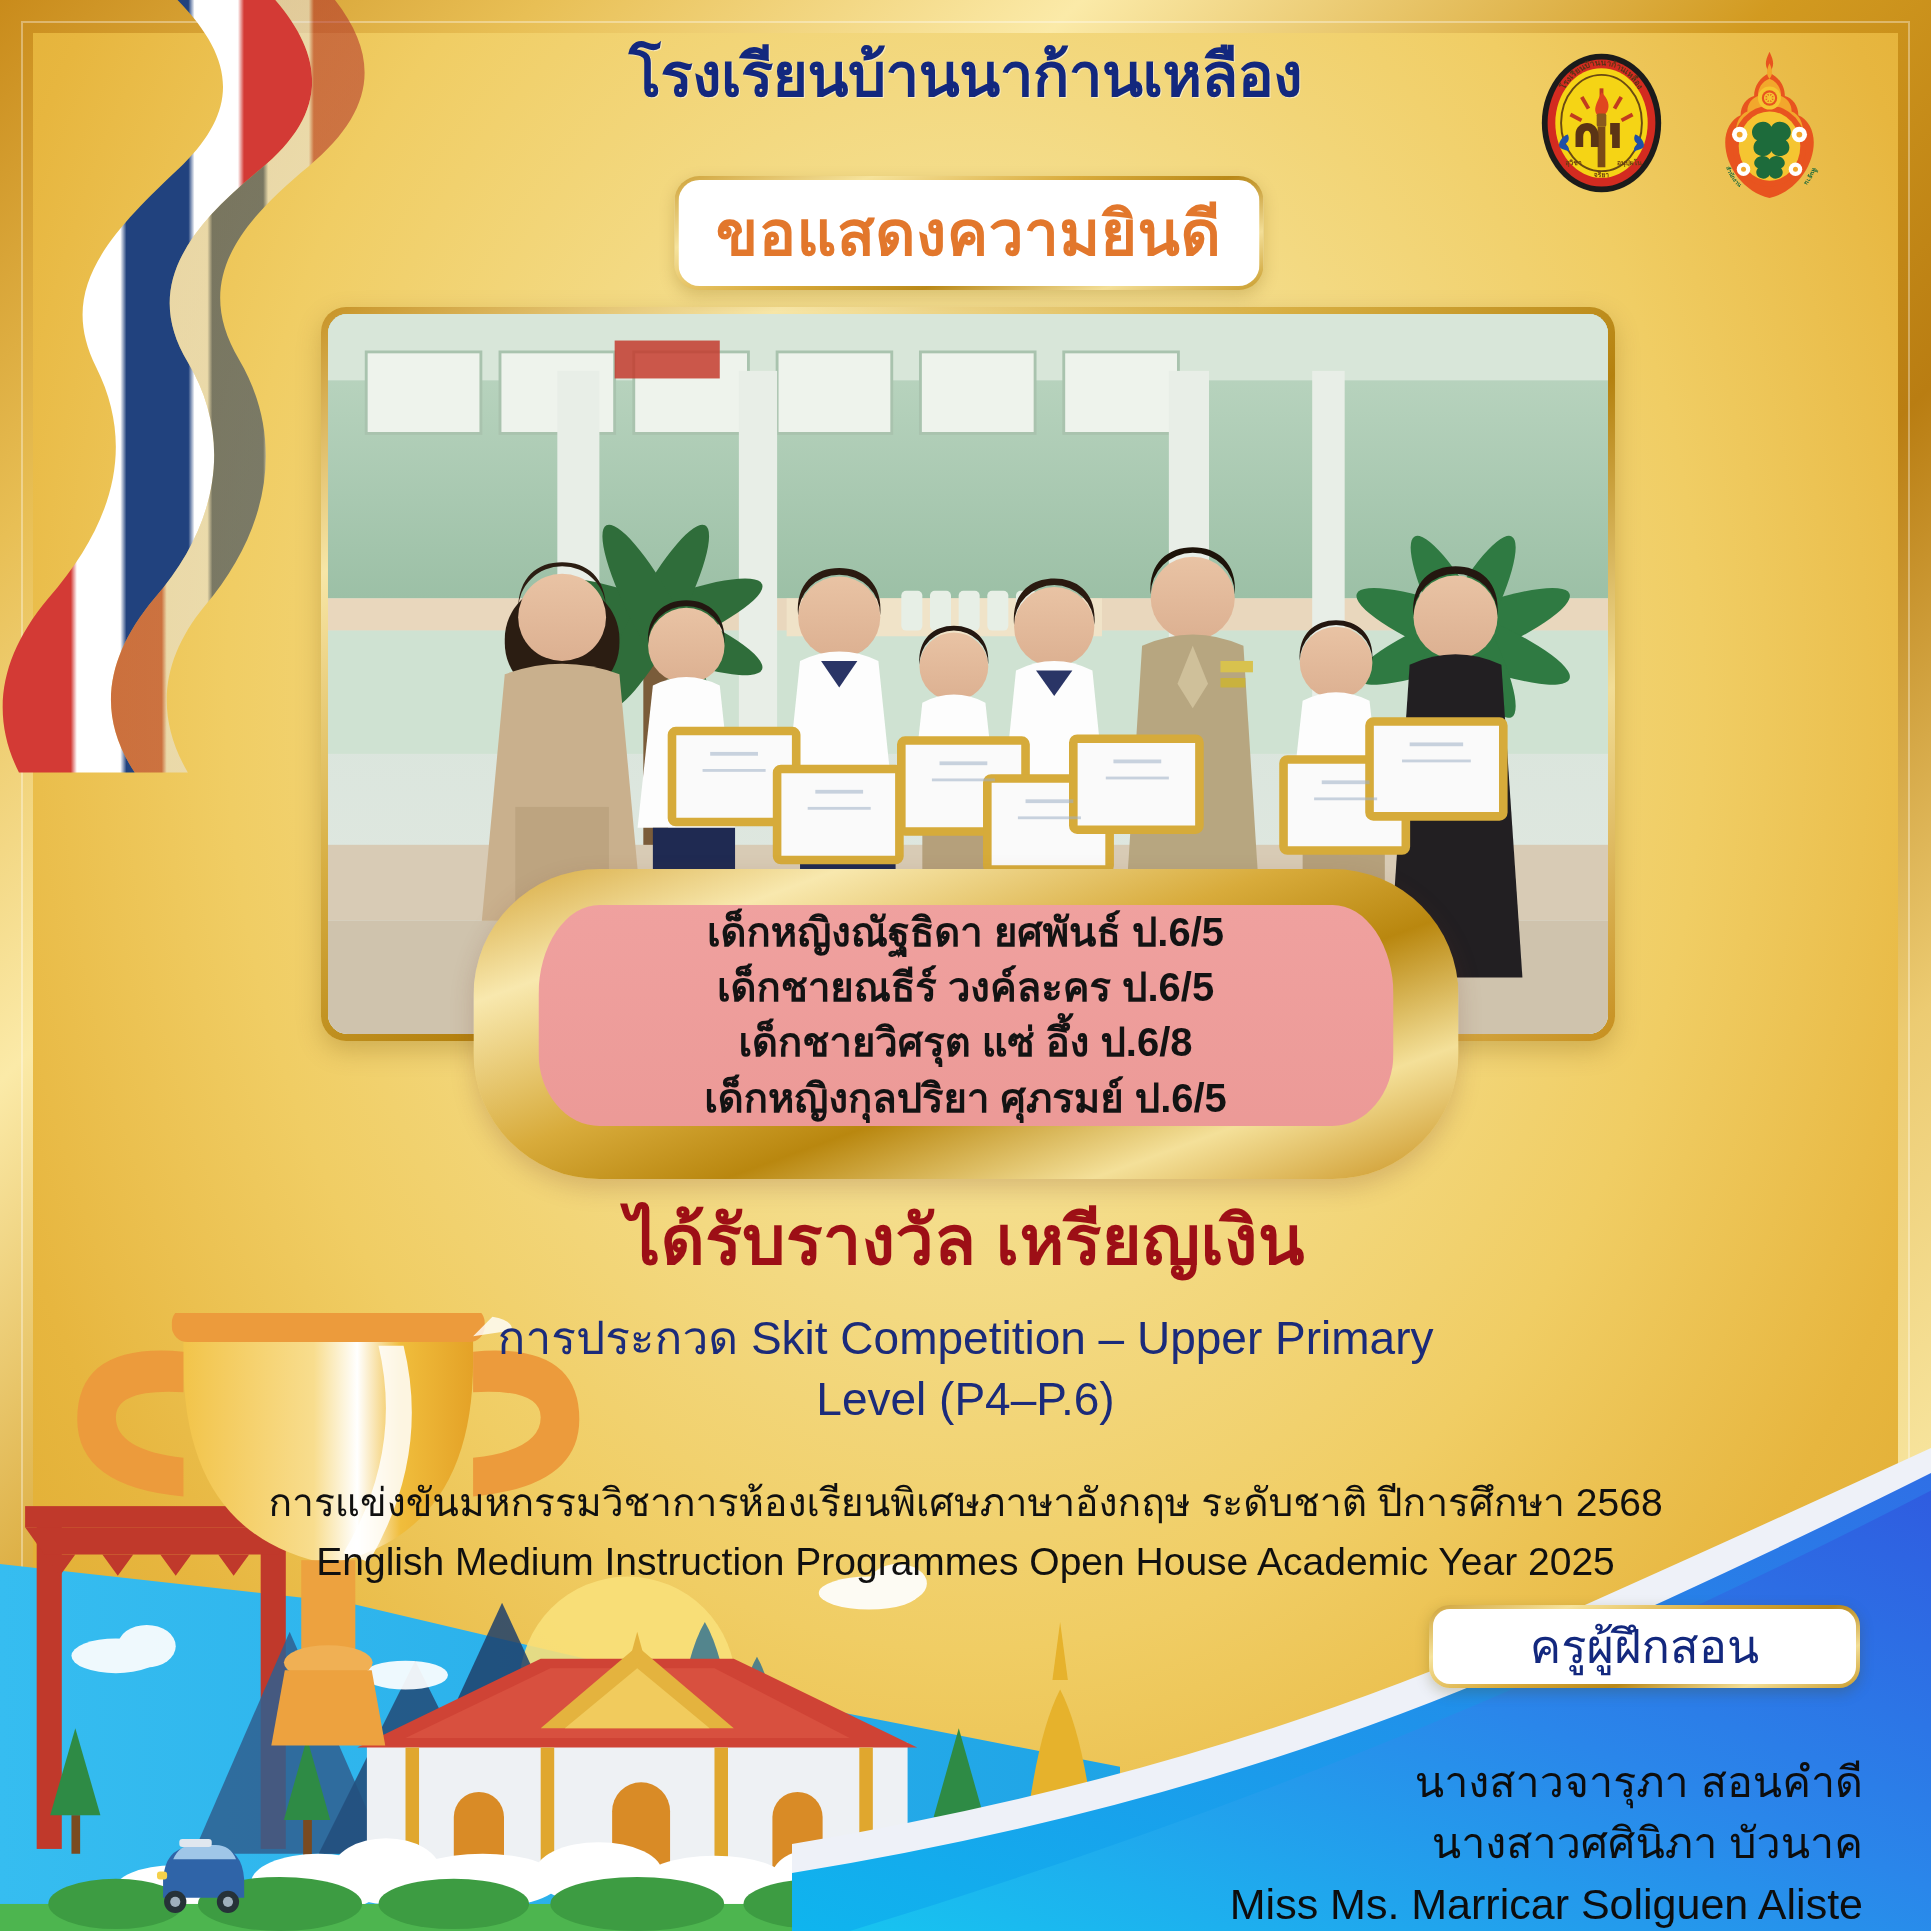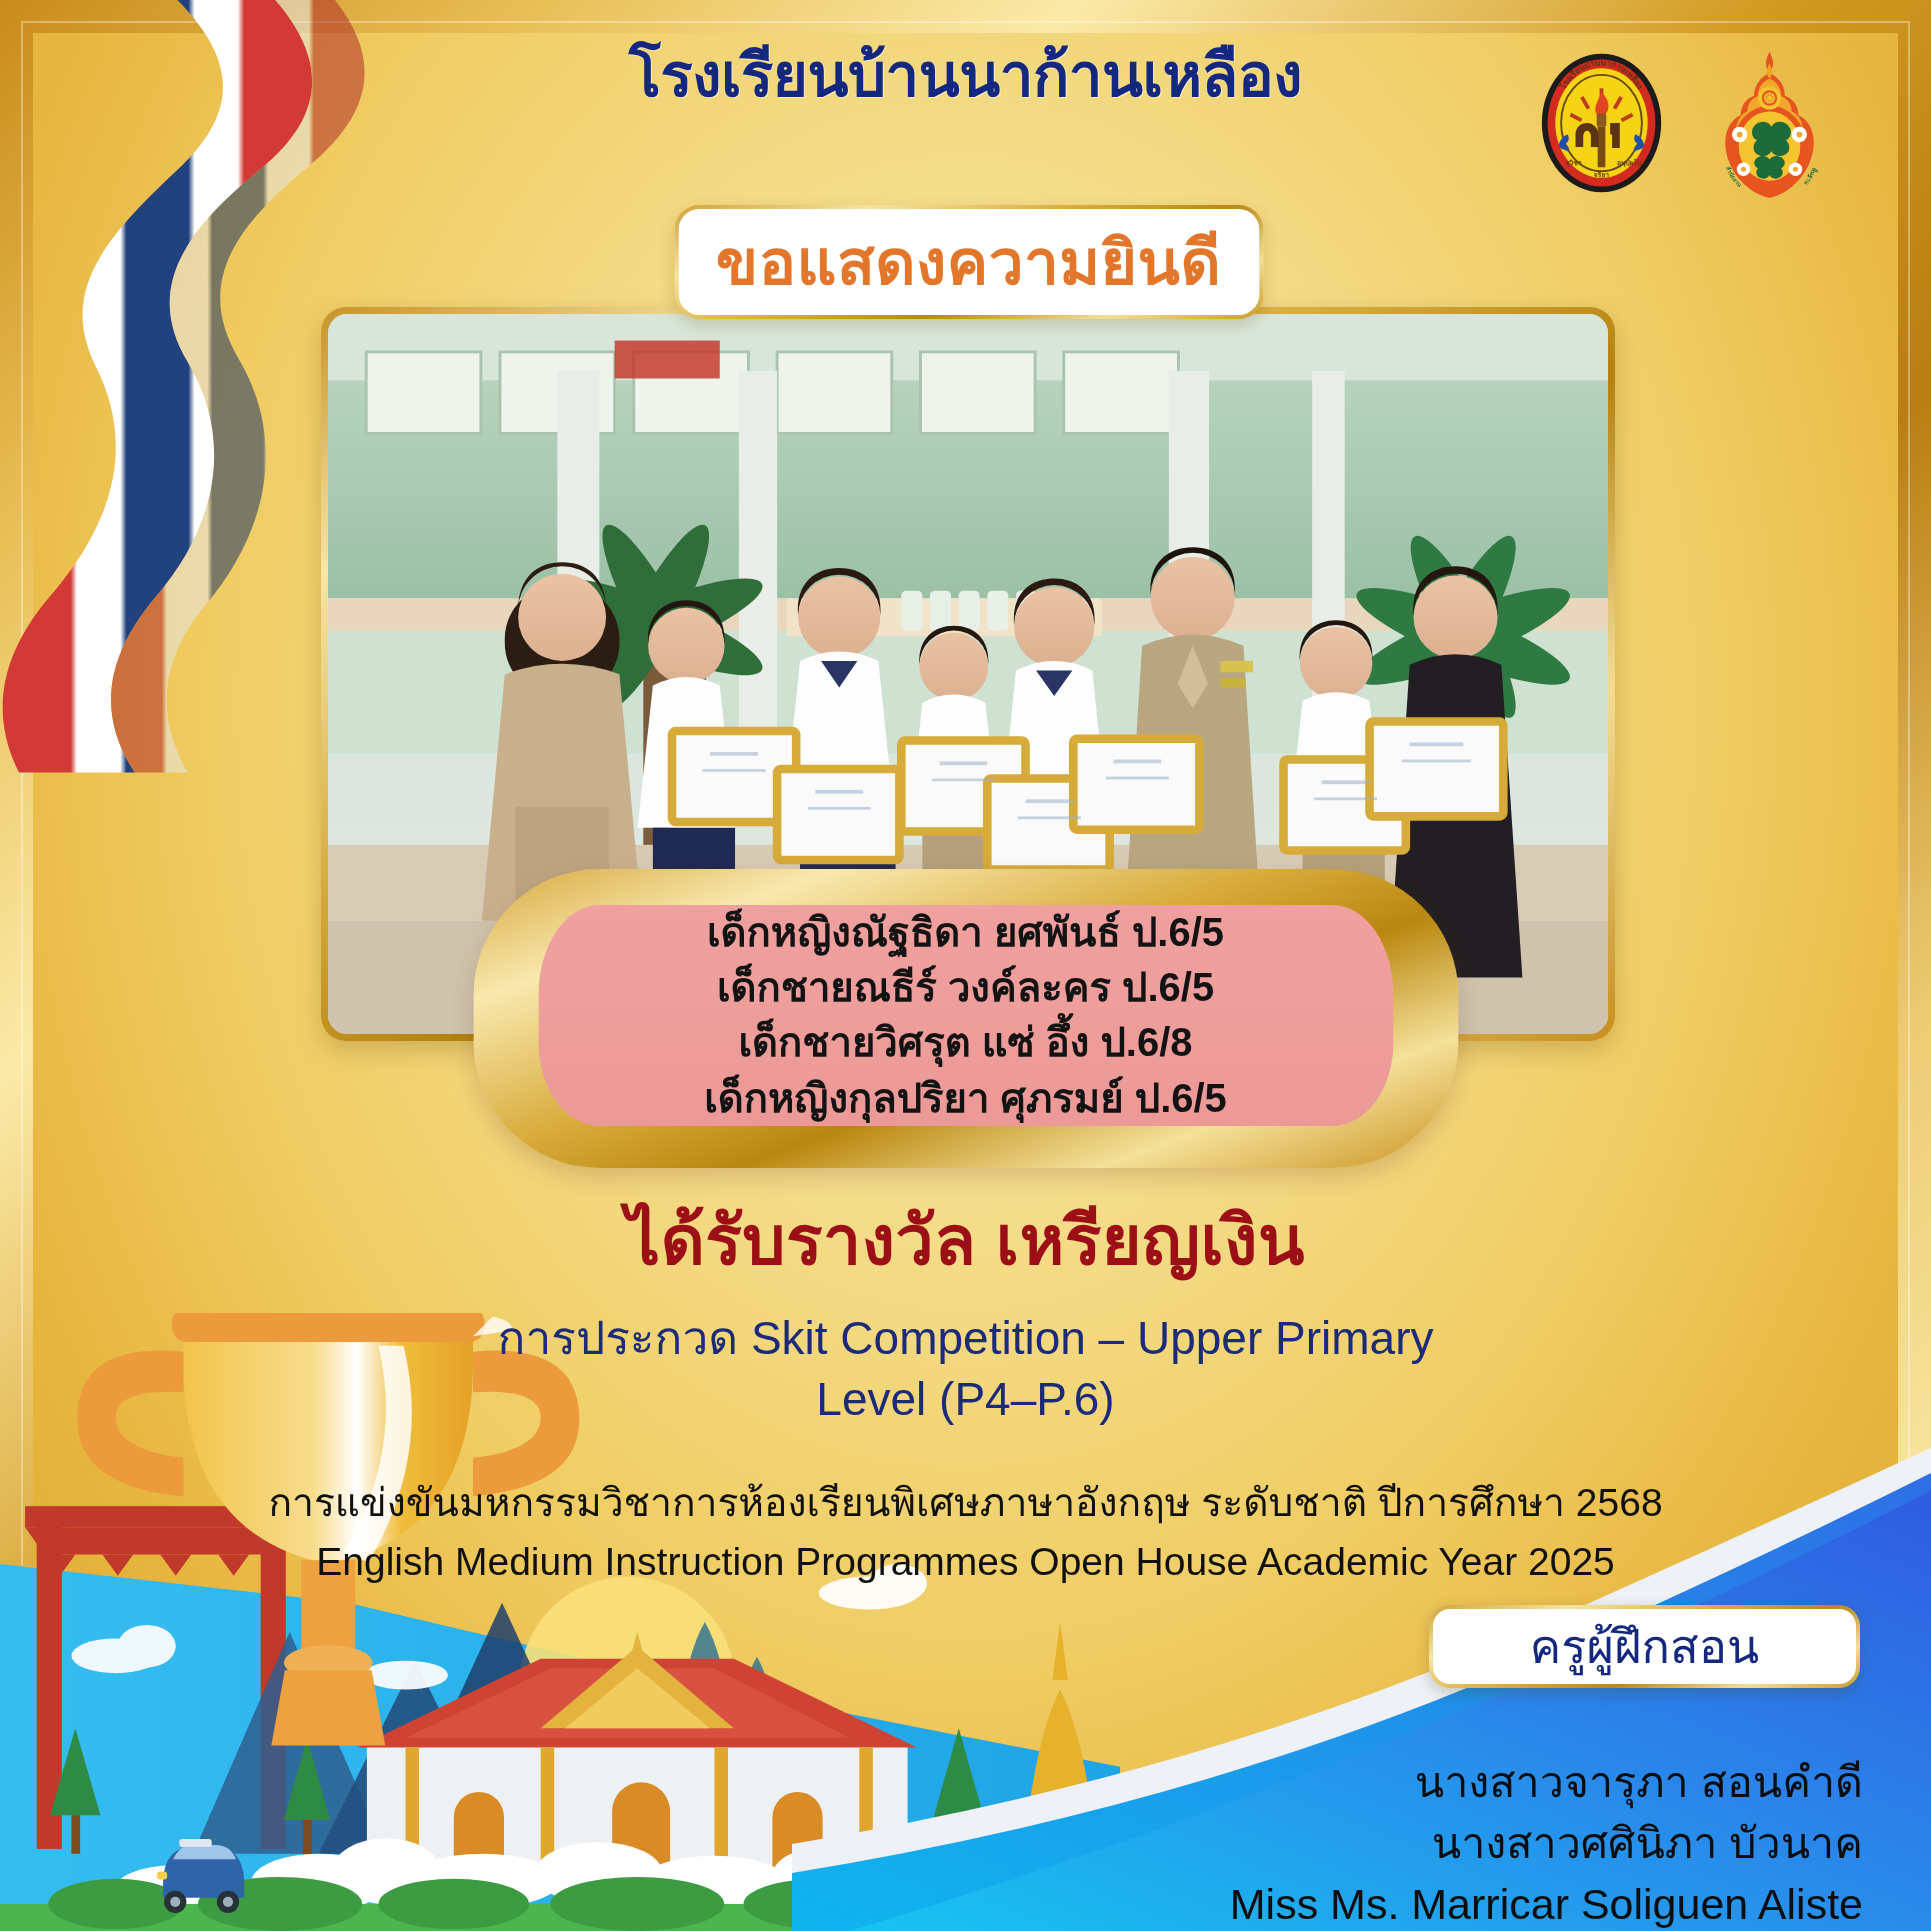--- a/index.html
+++ b/index.html
@@ -55,21 +55,21 @@
     font-size:40px; color:#171717; margin-top:5.8px; line-height:1.1;
   }
 
   
   .logos{ position:absolute; right:89px; top:46px; z-index:13; display:flex; gap:23px; align-items:flex-start;}
   .logo{ width:145px; height:154px; }
 
   
   .congrats-wrap{
     position:absolute; left:50%; transform:translateX(-50%);
-    top:205px; z-index:13;padding-left:6px;
+    top:176px; z-index:13;padding-left:6px;
   }
   .congrats{
     width:589px; height:114px;
     background:#fff;
     border-radius:25px;
     border:4.8px solid transparent;
     background-image:linear-gradient(#fff,#fff),
       linear-gradient(160deg,#cfa33b 0%,#f6e39c 22%,#d9ab3c 45%,#b98818 62%,#f3de96 82%,#c99c2c 100%);
     background-origin:border-box;
     background-clip:content-box,border-box;
@@ -94,21 +94,21 @@
     width:100%; height:100%; border-radius:19.3px; overflow:hidden; position:relative;
     background:#b9c7bd;
   }
 
   
   .names-wrap{
     position:absolute; left:50%; transform:translateX(-50%);
     top:869px; z-index:16;
   }
   .names{
-    width:985px; padding:29px 58px 35px;
+    width:985px; padding:29px 58px 46px;
     border-radius:126px;
     background:#ef9d9d;
     background:linear-gradient(180deg,#f0a2a0 0%,#eb9895 100%);
     border:7.7px solid transparent;
     background-image:linear-gradient(180deg,#f0a2a0,#eb9895),
       linear-gradient(160deg,#d5a63a 0%,#f8e8ae 20%,#d8ab3b 44%,#b9870f 60%,#f4e099 80%,#ca9321 100%);
     background-origin:border-box;
     background-clip:content-box,border-box;
     text-align:center;
     box-shadow:0 9.7px 23px rgba(120,60,40,.22);

